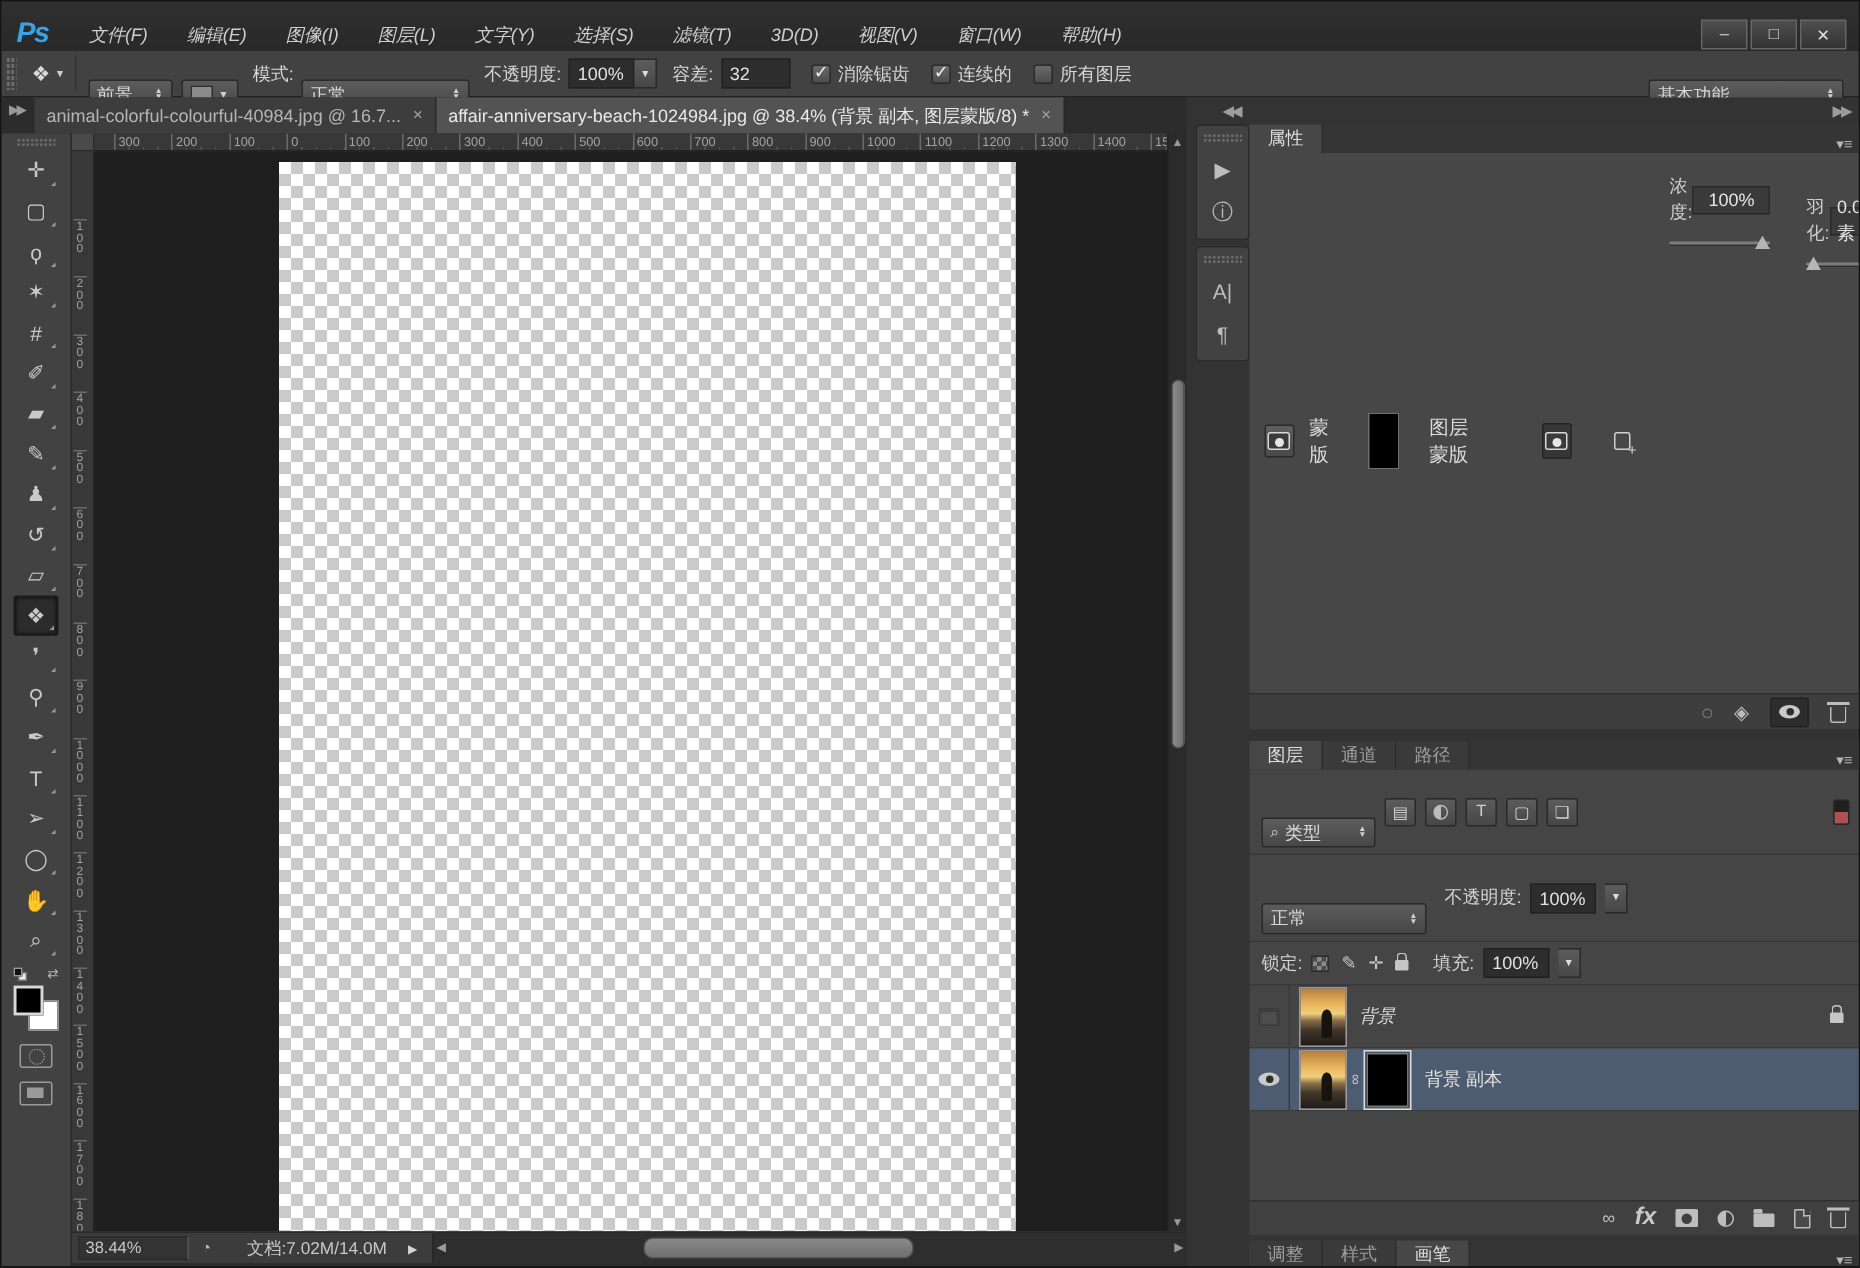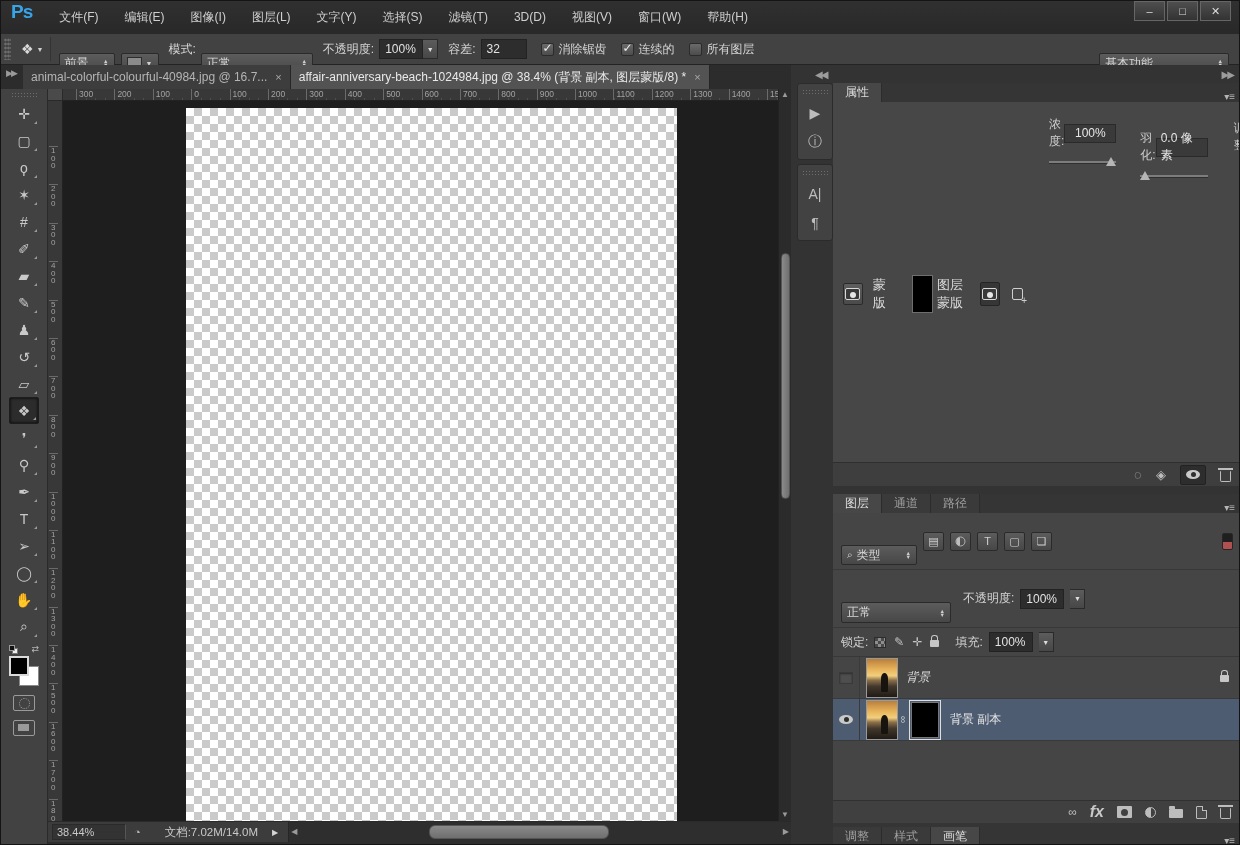--- a/index.html
+++ b/index.html
@@ -1,20 +1,20 @@
 <!DOCTYPE html>
 <html><head>
 <meta charset="utf-8">
 <style>
   * { margin:0; padding:0; box-sizing:border-box; font-family:"Liberation Sans","DejaVu Sans",sans-serif; }
   html,body { background:#111; }
   #window { position:relative; width:1240px; height:845px; background:#2e2e2e; overflow:hidden; border:1px solid #141414; }
 
   
-  #menubar { position:absolute; left:0; top:0; width:1240px; height:45px; background:linear-gradient(#303030,#262626); border-bottom:1px solid #1a1a1a; display:flex; align-items:flex-start; }
+  #menubar { position:absolute; left:0; top:0; width:1240px; height:45px; background:linear-gradient(#303030,#262626); border-bottom:1px solid #1a1a1a; display:flex; align-items:center;font-style:italic; }
   #ps-logo { color:#37a3e8; font-weight:bold; font-size:19px; margin:0 14px 0 10px; letter-spacing:-1px; }
   .menu-item { color:#cfcfcf; font-size:12px; padding:0 13px; line-height:33px; cursor:default; }
   #win-controls { margin-left:auto; display:flex; gap:2px; margin-right:10px; }
   .win-btn { width:31px; height:20px; background:linear-gradient(#4e4e4e,#333); border:1px solid #666; color:#ddd; font-size:11px; display:flex; align-items:center; justify-content:center; }
 
   
   #optionsbar { position:absolute; left:0; top:33px; width:1240px; height:31px; background:#424242; border-bottom:1px solid #232323; display:flex; align-items:center; font-size:12px; color:#d6d6d6; }
   .grip-v { width:7px; height:22px; margin:0 4px 0 3px; background-image:radial-gradient(#6d6d6d 1px,transparent 1.2px); background-size:3px 4px; }
   .toolbadge { display:flex; align-items:center; gap:3px; padding:0 6px; border-right:1px solid #333; height:24px; }
   .toolbadge .tg { color:#d9d9d9; font-size:14px; }
@@ -101,21 +101,21 @@
   .flyout { margin-left:auto; margin-right:6px; color:#b5b5b5; font-size:10px; }
 
   
   #properties { height:384px; background:#474747; display:flex; flex-direction:row; position:relative; }
   #prop-header { display:flex; align-items:center; gap:10px; padding:8px 10px; }
   .maskicon-box { width:26px; height:22px; background:linear-gradient(#5e5e5e,#4a4a4a); border:1px solid #2a2a2a; border-radius:2px; display:flex; align-items:center; justify-content:center; }
   .maskicon { width:15px; height:12px; background:#3a3a3a; border:1px solid #d8d8d8; border-radius:2px; position:relative; }
   .maskicon::after { content:""; position:absolute; left:4px; top:2.5px; width:6px; height:6px; border-radius:50%; background:#e6e6e6; }
   .prop-title { color:#dcdcdc; font-size:13px; }
   .divider { border-top:1px solid #3a3a3a; border-bottom:1px solid #535353; }
-  #mask-row { display:flex; align-items:center; gap:4px; padding:7px 10px; }
+  #mask-row { display:flex; align-items:center; gap:20px; padding:7px 10px; }
   #mask-row .black-thumb { width:30px; height:38px; background:#000; border:1px solid #6e6e6e; }
   #mask-row .spacer { flex:1; }
   .mask-btn { width:28px; height:24px; background:#363636; border:1px solid #252525; border-radius:2px; display:flex; align-items:center; justify-content:center; }
   .vecmask { width:16px; height:12px; border:1px solid #cfcfcf; border-radius:2px; position:relative; margin-left:8px; margin-right:4px; }
   .vecmask::after { content:"+"; position:absolute; right:-5px; bottom:-7px; color:#cfcfcf; font-size:10px; }
   .slider-block { padding:14px 12px 0; }
   .slider-head { display:flex; align-items:center; }
   .slider-label { color:#cfcfcf; font-size:12px; }
   .slider-val { margin-left:auto; min-width:52px; height:19px; background:#3a3a3a; border:1px solid #2a2a2a; color:#e6e6e6; font-size:12px; display:flex; align-items:center; justify-content:center; padding:0 4px; }
   .slider-track { position:relative; height:14px; margin-top:6px; }

